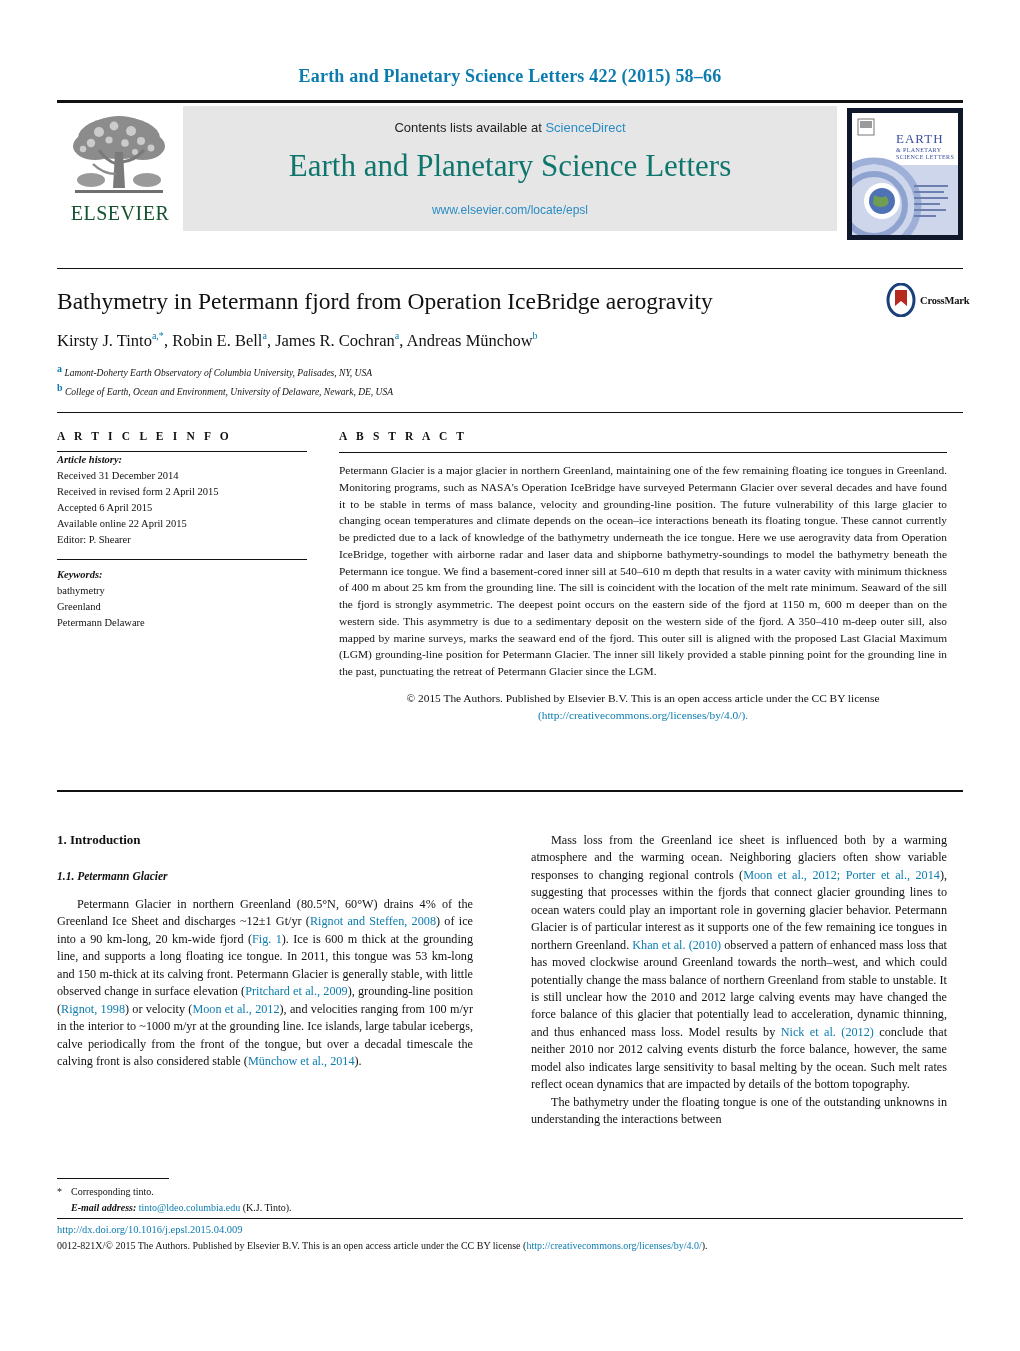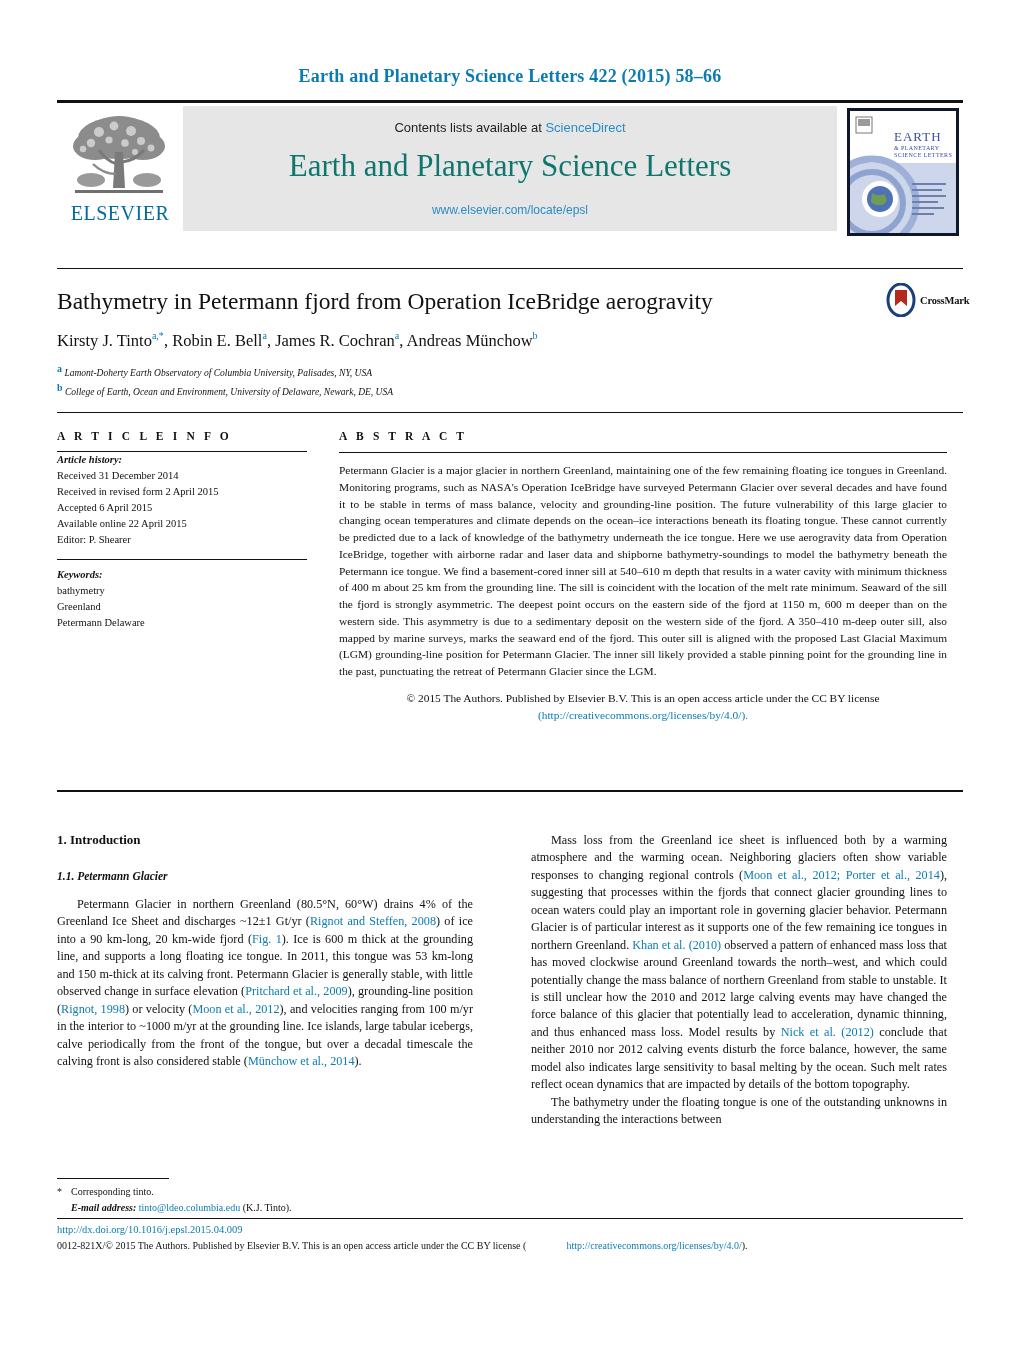--- a/index.html
+++ b/index.html
@@ -61,21 +61,21 @@
     width: 100px; height: 88px;
   }
   .elsevier-word {
     position: absolute;
     left: 0; top: 96px;
     width: 126px;
     text-align: center;
     font-family: "Liberation Serif", serif;
     font-size: 20px;
     letter-spacing: .5px;
-    color: #0369a1;
+    color: #14532d;
     font-weight: normal;
   }
   .grey-band {
     position: absolute;
     left: 126px; top: 0;
     width: 654px; height: 125px;
     background: #e6e6e6;
   }
   .contents-line {
     position: absolute;
@@ -111,21 +111,21 @@
     position: absolute;
     left: 780px; top: 0;
     width: 126px; height: 125px;
     background: #fff;
     z-index: 3;
   }
   .cover-thumb {
     position: absolute;
     left: 10px; top: 2px;
     width: 106px; height: 122px;
-    border: 3px solid #0f172a;
+    border: 5px solid #0f172a;
     background: #1d4ed8;
     overflow: hidden;
   }
 
   
   .title-rule {
     position: absolute;
     left: 57px; top: 268px;
     width: 906px;
     border-top: 1px solid #111;
@@ -328,21 +328,21 @@
     font-size: 10.5px;
     color: #0c7cb0;
   }
   .issn-line {
     position: absolute;
     left: 57px; top: 1240px;
     width: 906px;
     font-size: 10px;
     color: #111;
   }
-  .issn-line .lic-link { color: #0c7cb0; padding-left: 40px; }
+  .issn-line .lic-link { color: #0c7cb0; }
 </style>
 </head>
 <body>
 
 <div class="page">
 
   <div class="running-head">Earth and Planetary Science Letters 422 (2015) 58–66</div>
 
   <div class="masthead">
     <div class="masthead-inner">

